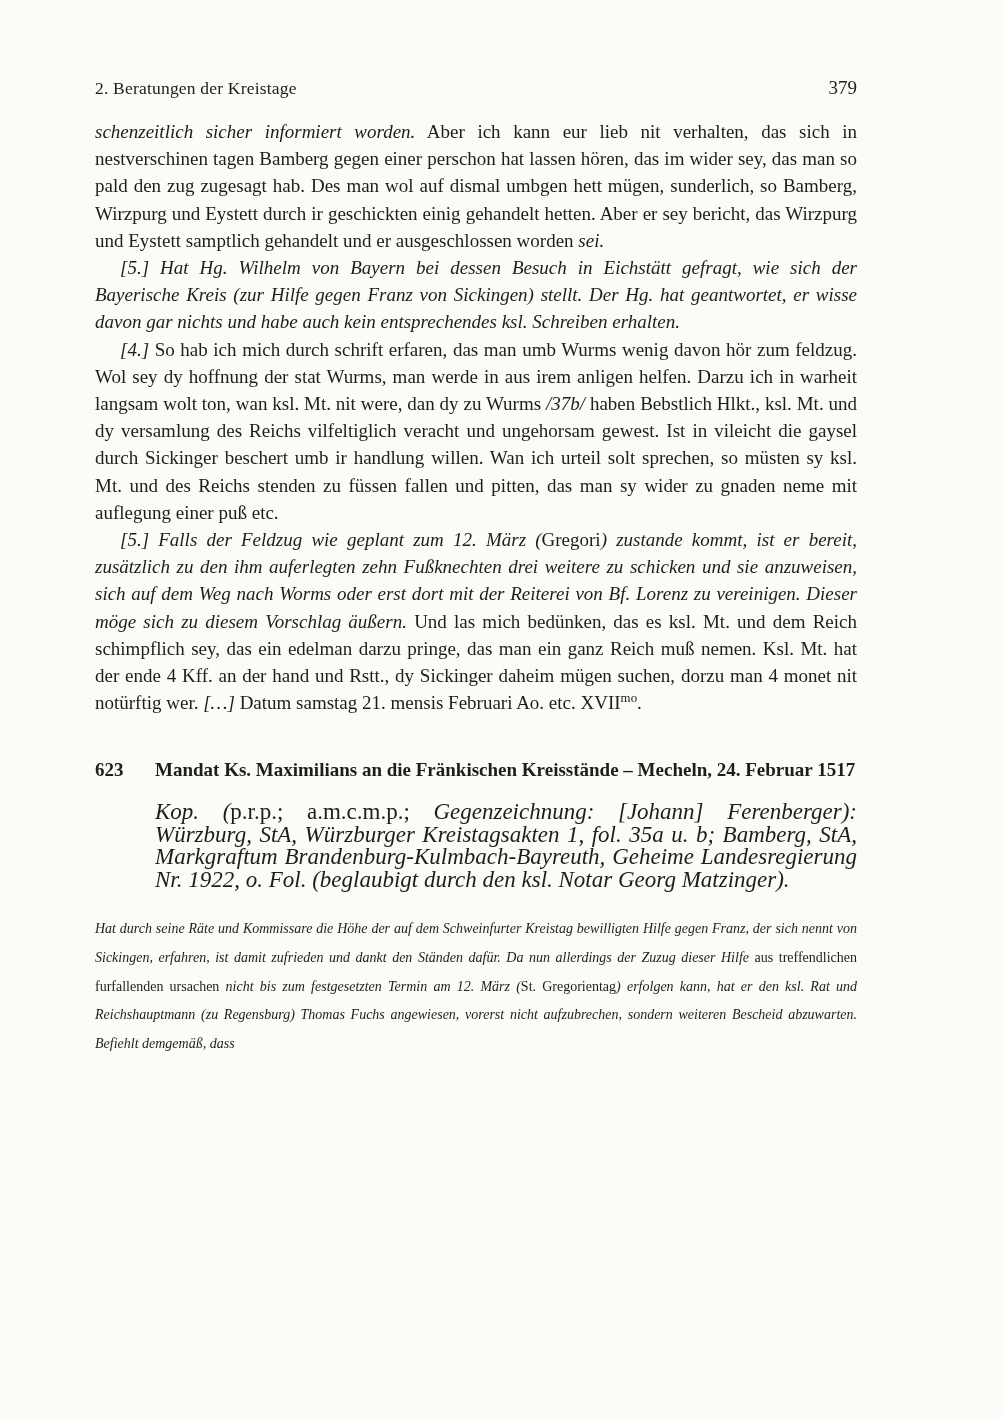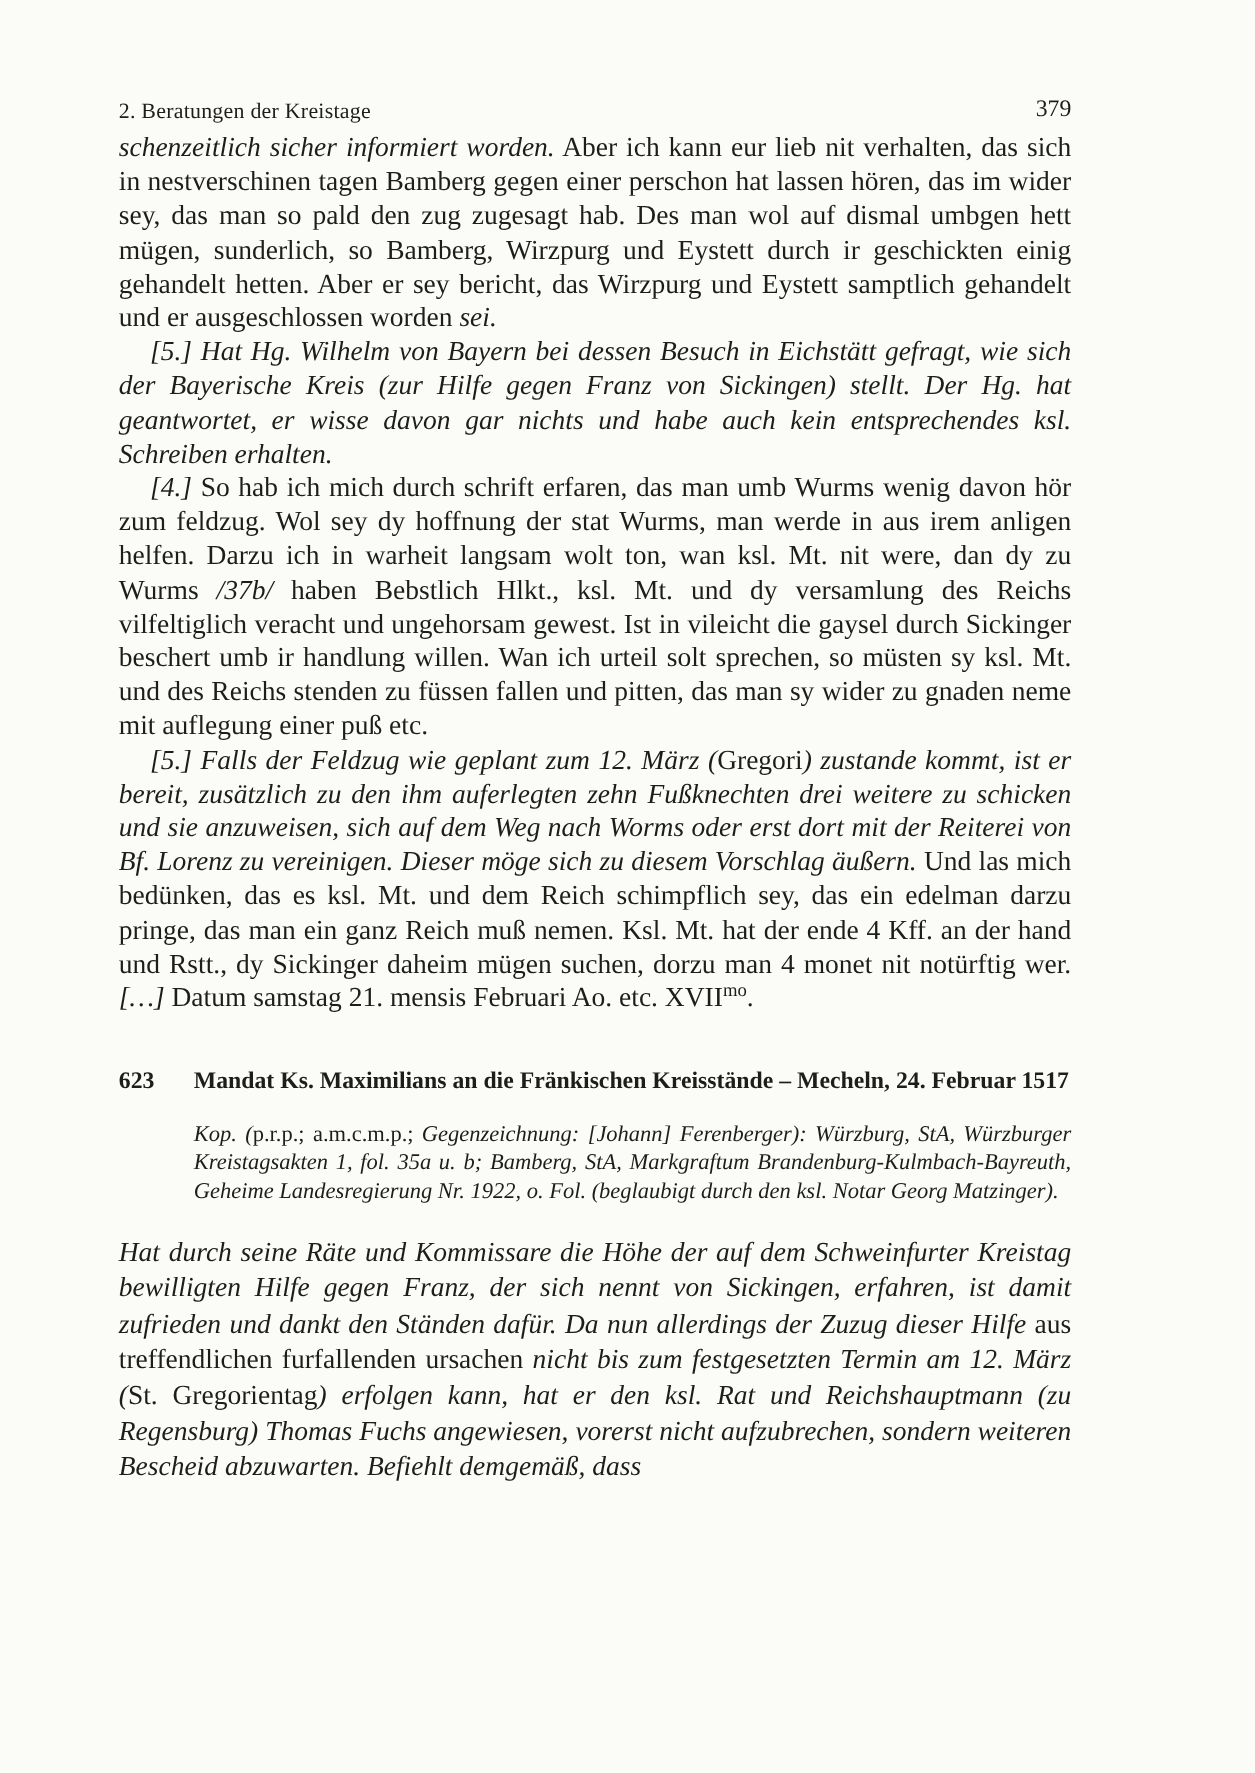--- a/index.html
+++ b/index.html
@@ -37,21 +37,22 @@
     text-align: left;
     letter-spacing: 0.2px;
   }
   .page-number {
     position: absolute;
     right: 0;
     top: -1px;
     font-size: 19px;
   }
   .body-text {
-    font-size: 22px;
+    margin-top: 14px;
+    font-size: 19px;
     line-height: 27.2px;
     text-align: justify;
   }
   .para {
     margin: 0;
   }
   .indent {
     text-indent: 25px;
   }
   .seg-r { font-style: normal; }
@@ -74,27 +75,27 @@
     flex: 0 0 60px;
   }
   .entry-title {
     flex: 1 1 auto;
     text-align: justify;
     font-family: Liberation Serif, serif;
   }
   .source-note {
     margin-left: 60px;
     margin-top: 17px;
-    font-size: 18px;
+    font-size: 23px;
     line-height: 22.6px;
     text-align: justify;
   }
   .summary {
     margin-top: 24px;
-    font-size: 22px;
+    font-size: 14px;
     line-height: 28.6px;
     text-align: justify;
   }
 </style>
 </head>
 <body>
 
 <div class="page">
   <div class="textblock">
 

